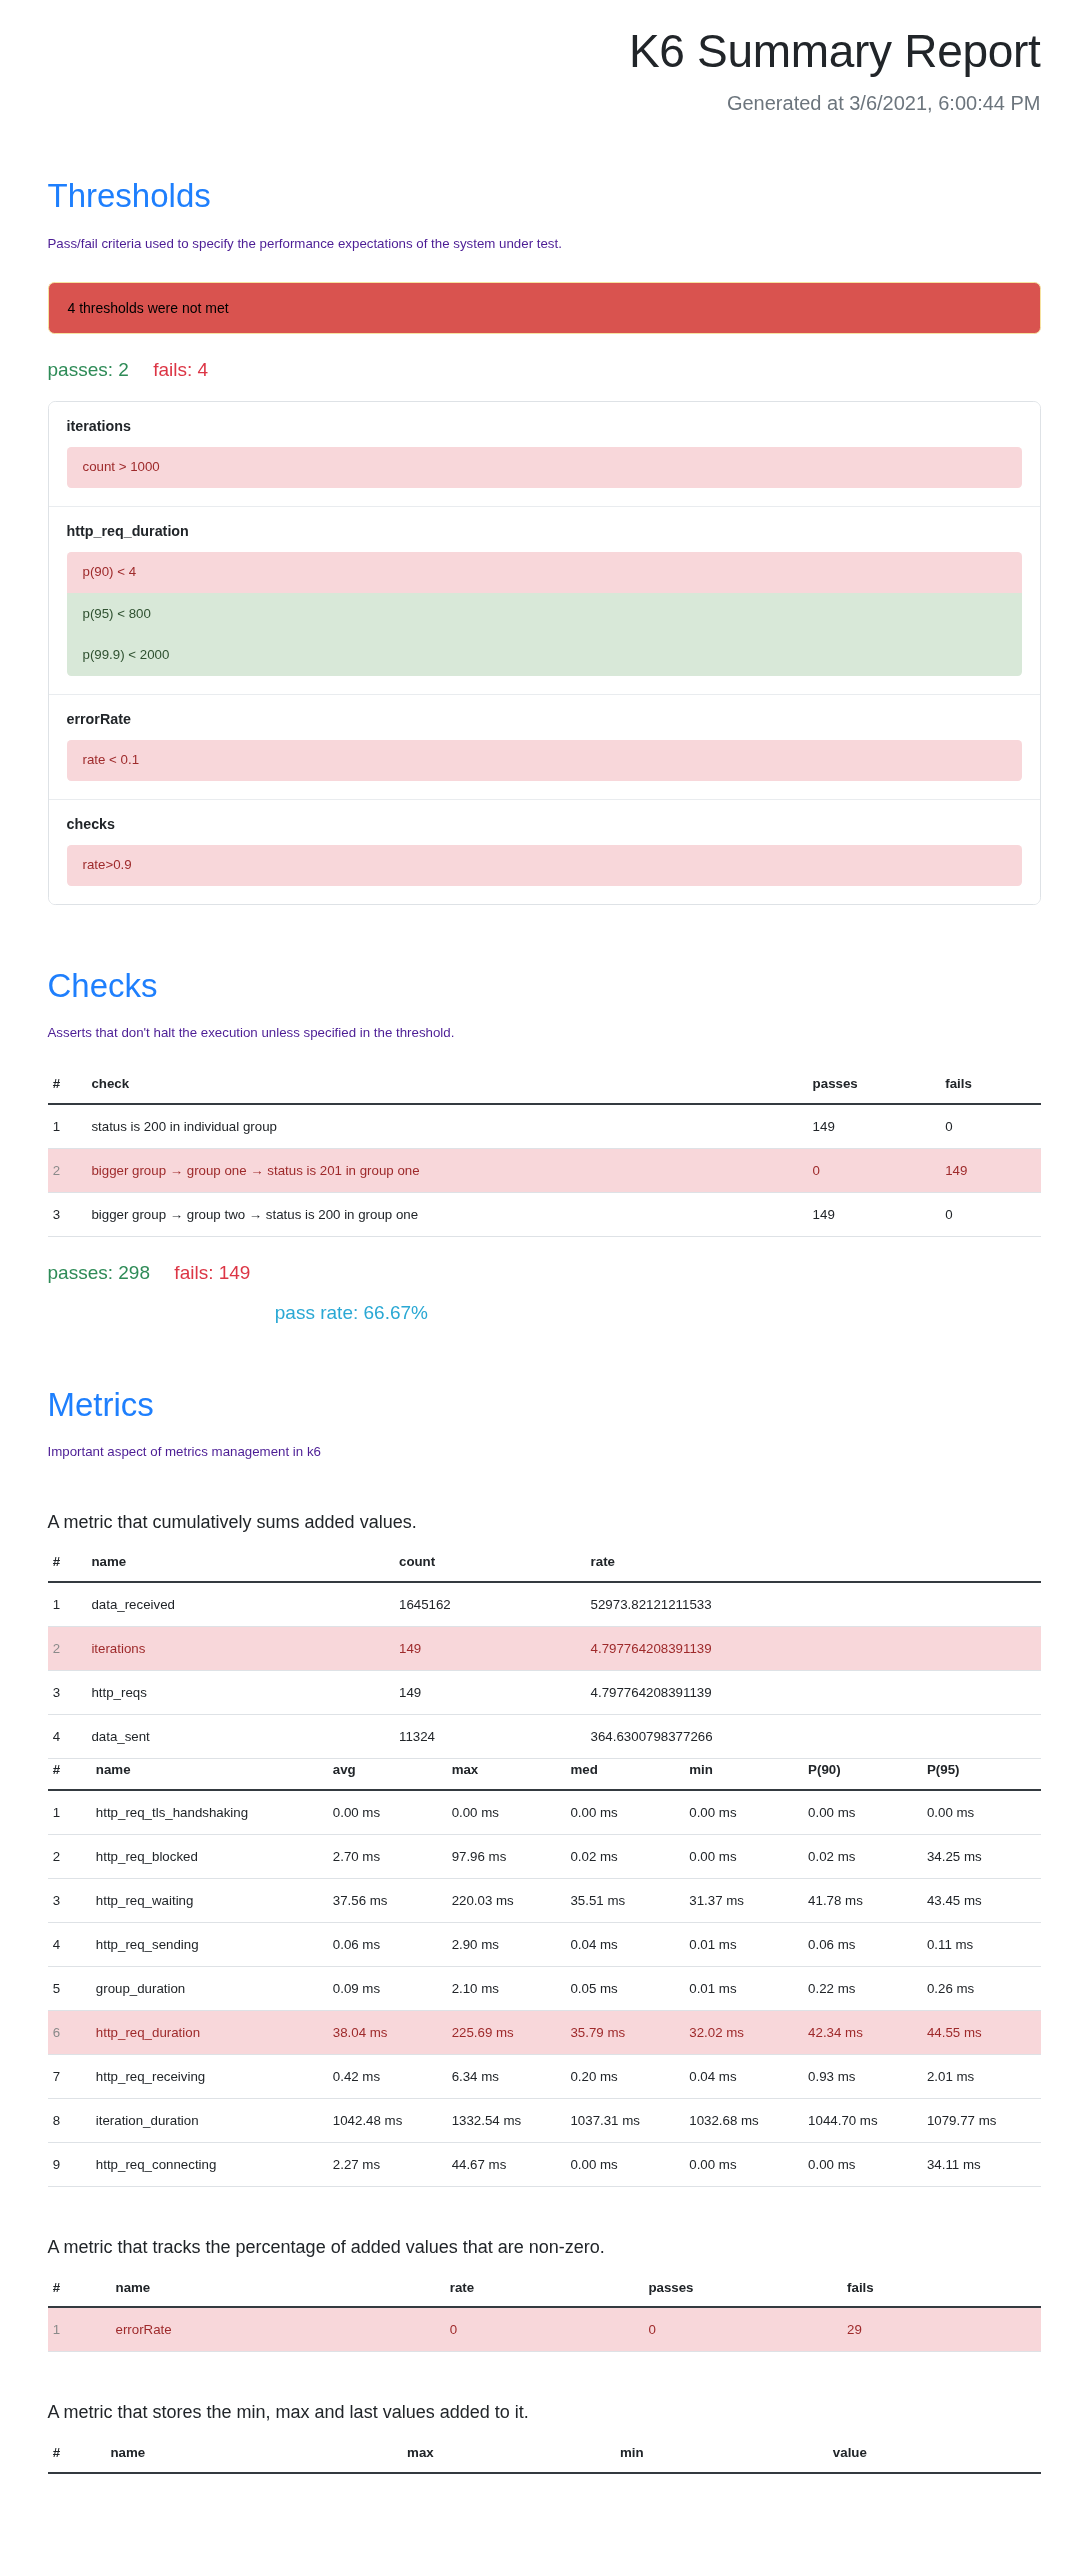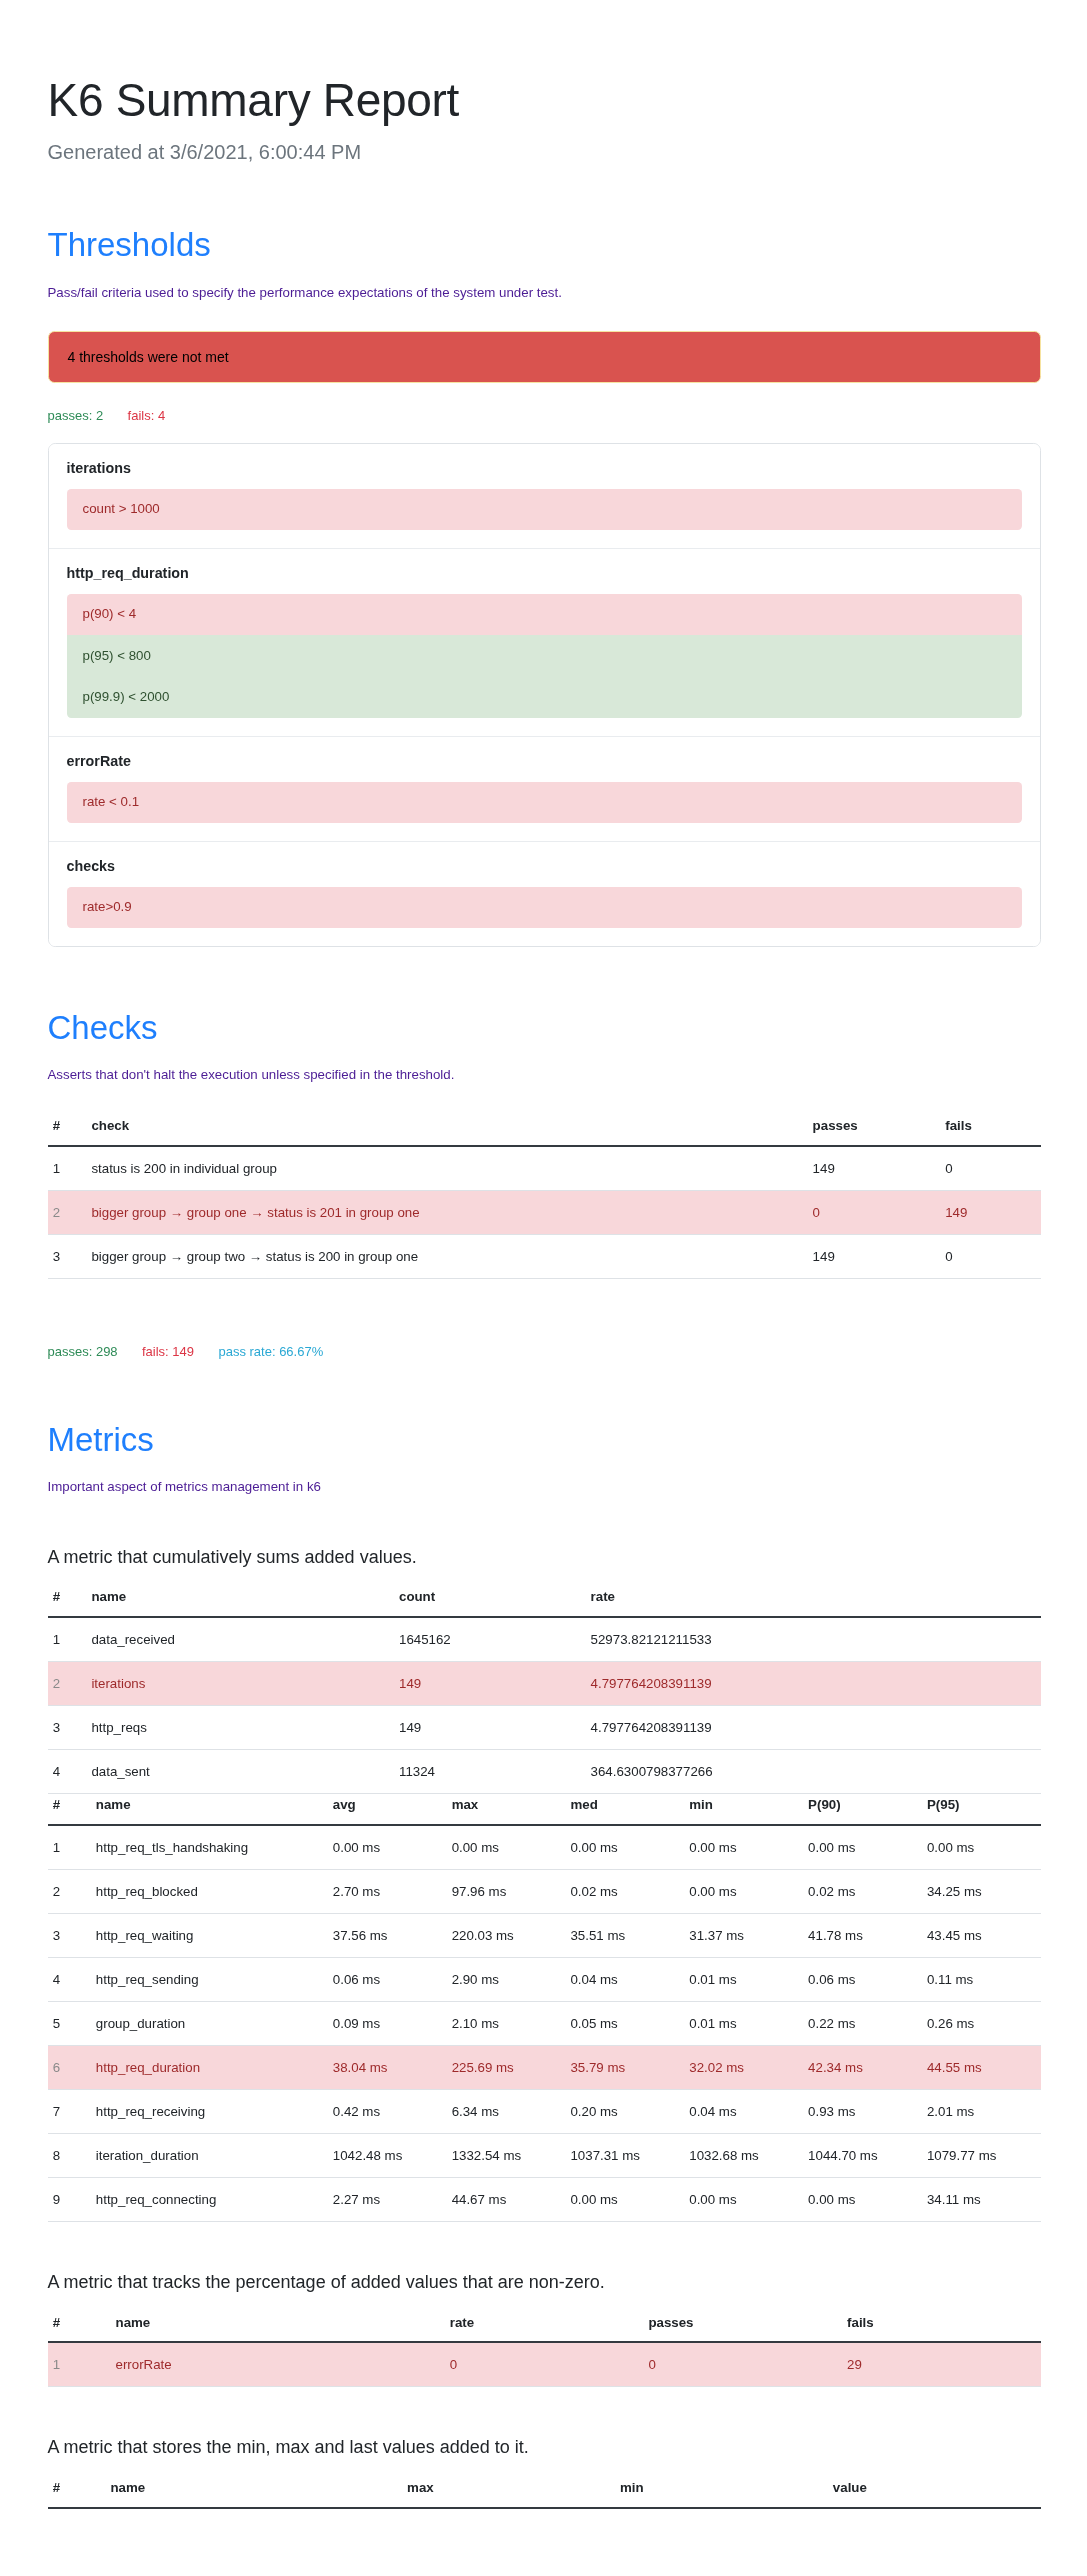--- a/index.html
+++ b/index.html
@@ -19,22 +19,22 @@
     padding: 0 0 32px 0;
     box-sizing: border-box;
   }
   .container {
     width: 993px;
     margin: 0 auto;
   }
 
   
   .report-header {
-    text-align: left;
-    padding-top: 76px;
+    text-align: right;
+    padding-top: 27px;
   }
   .report-title {
     font-size: 46px;
     font-weight: 300;
     line-height: 1.05;
     color: #212529;
     margin: 0;
     letter-spacing: -0.3px;
   }
   .report-subtitle {
@@ -71,24 +71,24 @@
     color: #000000;
     font-size: 14px;
     padding: 17px 19px;
     box-sizing: border-box;
     line-height: 1.2;
   }
 
   
   .stat-line {
     margin-top: 24.4px;
-    font-size: 13px;
+    font-size: 19px;
     display: flex;
     gap: 24.4px;
-    align-items: flex-end;
+    align-items: flex-start;
   }
   .stat-pass { color: #2e8b57; }
   .stat-fail { color: #dc3545; }
   .stat-rate { color: #2aa8d4; margin-top: 40px; }
 
   
   .list-group {
     margin-top: 20px;
     border: 1.1px solid #dee2e6;
     border-radius: 7.4px;

